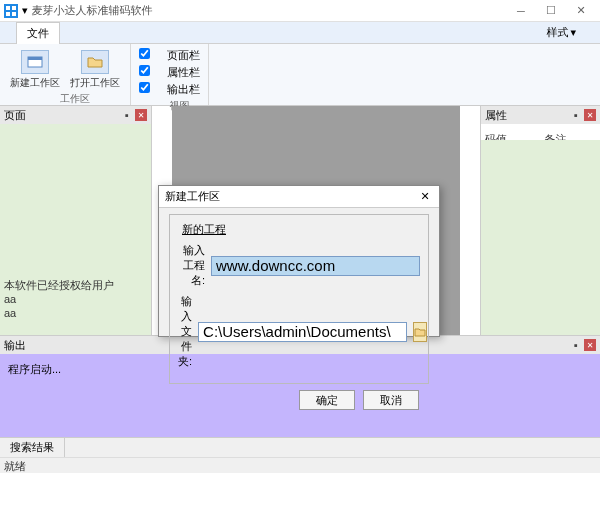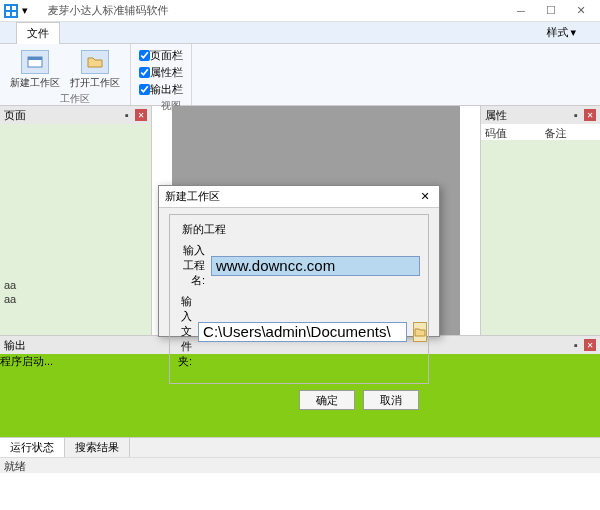--- a/index.html
+++ b/index.html
@@ -16,47 +16,47 @@
 .menustyle { padding: 2px 8px; display: flex; align-items: center; gap: 2px; }
 .ribbon { height: 62px; background: #f5f8fc; border-bottom: 1px solid #ccc; display: flex; }
 .ribgroup { padding: 4px 8px; border-right: 1px solid #d8d8d8; display: flex; flex-direction: column; align-items: center; }
 .ribrow { display: flex; gap: 6px; }
 .ribbtn { display: flex; flex-direction: column; align-items: center; gap: 2px; padding: 2px; }
 .ribicon { width: 28px; height: 24px; background: #d9e6f7; border: 1px solid #9dbde0; display: flex; align-items: center; justify-content: center; }
 .ribicon svg { width: 18px; height: 18px; }
 .riblabel { font-size: 10px; color: #333; }
 .ribfoot { font-size: 10px; color: #666; margin-top: auto; margin-left: 20px; }
 .ribchecks { padding: 4px 8px; display: flex; flex-direction: column; gap: 2px; border-right: 1px solid #d8d8d8; }
-.chk { display: flex; align-items: center; gap: 0; font-size: 10px; }
+.chk { display: flex; gap: 17px; font-size: 10px; }
 .chk input { width: 11px; height: 11px; }
 .workspace { display: flex; height: 229px; gap: 20px; }
 .panel { background: #fff; display: flex; flex-direction: column; }
 .panel-left { width: 152px; border-right: 1px solid #ccc; }
 .panel-center { flex: 1; background: #9e9e9e; position: relative; }
 .panel-right { width: 120px; border-left: 1px solid #ccc; }
 .panel-head { height: 18px; background: #e8e8e8; display: flex; align-items: center; padding: 0 4px; font-size: 11px; }
 .panel-head .sp { flex: 1; }
 .pin { width: 12px; height: 12px; display: flex; align-items: center; justify-content: center; color: #444; }
 .close-sm { width: 12px; height: 12px; background: #c85050; color: #fff; display: flex; align-items: center; justify-content: center; margin-left: 2px; font-size: 8px; }
 .panel-body { flex: 1; background: #e2efd9; padding: 4px; font-size: 10px; color: #333; line-height: 14px; }
 .prop-head { height: 16px; display: flex; font-size: 10px; color: #333; }
-.prop-head .col { flex: 1; padding: 2px 4px; }
+.prop-head .col { flex: 1; padding: 8px 4px; }
 .output { height: 102px; display: flex; flex-direction: column; border-top: 1px solid #ccc; }
-.out-body { flex: 1; background: #84cc16; padding: 0; font-size: 11px; }
+.out-body { flex: 1; background: #c4b5fd; padding: 8px; font-size: 11px; }
 .tabs { height: 20px; display: flex; border-top: 1px solid #ccc; background: #f0f0f0; }
 .tab { padding: 2px 10px; border-right: 1px solid #ccc; font-size: 11px; }
 .tab.active { background: #fff; }
 .statusbar { height: 16px; background: #f0f0f0; padding: 1px 4px; font-size: 10px; color: #333; border-top: 1px solid #ddd; }
 .dialog { position: absolute; left: 158px; top: 185px; width: 282px; height: 152px; background: #f0f0f0; border: 1px solid #888; box-shadow: 2px 2px 8px rgba(0,0,0,.3); }
 .dlg-title { height: 22px; background: #fff; display: flex; align-items: center; padding: 0 6px; border-bottom: 1px solid #ccc; font-size: 11px; }
 .dlg-title .sp { flex: 1; }
 .dlg-close { width: 16px; height: 16px; display: flex; align-items: center; justify-content: center; }
 .dlg-body { padding: 6px 10px; }
 .fieldset { border: 1px solid #bbb; padding: 8px; }
-.fieldset-label { font-size: 11px; background: #f0f0f0; margin-top: -14px; margin-bottom: 6px; display: inline-block; padding: 0 4px; }
+.fieldset-label { font-size: 11px; background: #f0f0f0; margin-top: -14px; margin-bottom: 6px; display: inline-block; padding: 0 4px; text-decoration: underline; }
 .frow { display: flex; align-items: center; gap: 6px; margin-bottom: 6px; }
 .flabel { width: 60px; text-align: right; font-size: 11px; }
 .finput { flex: 1; height: 20px; border: 1px solid #7a9cc6; padding: 0 4px; font-size: 15px; background: #fff; }
 .finput.selected { background: #b8d8f0; }
 .browse { width: 22px; height: 20px; background: #f5e8b8; border: 1px solid #c0a050; display: flex; align-items: center; justify-content: center; }
 .dlg-btns { display: flex; justify-content: flex-end; gap: 8px; padding: 6px 10px 0; }
 .dlg-btn { width: 56px; height: 20px; border: 1px solid #999; background: #f5f5f5; font-size: 11px; display: flex; align-items: center; justify-content: center; }
 </style>
 </head>
 <body>
@@ -64,21 +64,21 @@
 <div class="titlebar">
   <div class="logo">
     <svg viewBox="0 0 10 10">
         <rect x="0" y="0" width="4" height="4" fill="#fff"></rect>
         <rect x="6" y="0" width="4" height="4" fill="#fff"></rect>
         <rect x="0" y="6" width="4" height="4" fill="#fff"></rect>
         <rect x="6" y="6" width="4" height="4" fill="#fff"></rect>
       </svg>
   </div>
   <span>▾</span>
-  <span class="titlebar-text" style="margin-left:20px">麦芽小达人标准辅码软件</span>
+  <span class="titlebar-text" style="margin-left:4px">麦芽小达人标准辅码软件</span>
   <div class="winctl">
     <div class="winbtn">─</div>
     <div class="winbtn">☐</div>
     <div class="winbtn">✕</div>
   </div>
 </div>
 
 <div class="menubar">
   <div class="menutab">文件</div>
   <div class="menuspace"></div>
@@ -131,20 +131,21 @@
 <div class="workspace">
   <div class="panel panel-left">
     <div class="panel-head">
       <span>页面</span>
       <span class="sp"></span>
       <span class="pin">▪</span>
       <span class="close-sm">✕</span>
     </div>
     <div class="panel-body">
       <div style="height:150px"></div>
+      <div>本软件已经授权给用户</div>
       <div>aa</div>
       <div>aa</div>
     </div>
   </div>
   <div class="panel panel-center"></div>
   <div class="panel panel-right">
     <div class="panel-head">
       <span>属性</span>
       <span class="sp"></span>
       <span class="pin">▪</span>
@@ -164,21 +165,20 @@
     <span class="sp"></span>
     <span class="pin">▪</span>
     <span class="close-sm">✕</span>
   </div>
   <div class="out-body">
     <span>程序启动...</span>
   </div>
 </div>
 
 <div class="tabs">
-  <div class="tab active">运行状态</div>
   <div class="tab">搜索结果</div>
 </div>
 
 <div class="statusbar">
   <span>就绪</span>
 </div>
 
 <div class="dialog">
   <div class="dlg-title">
     <span>新建工作区</span>

